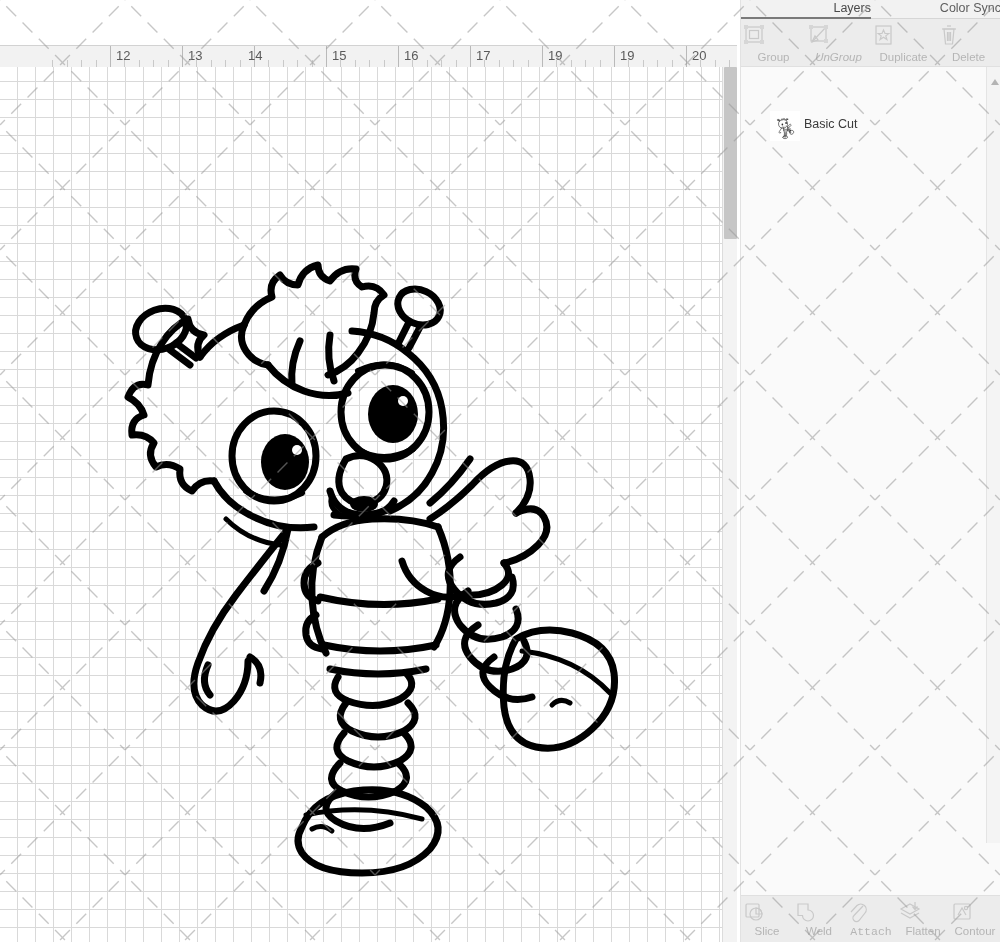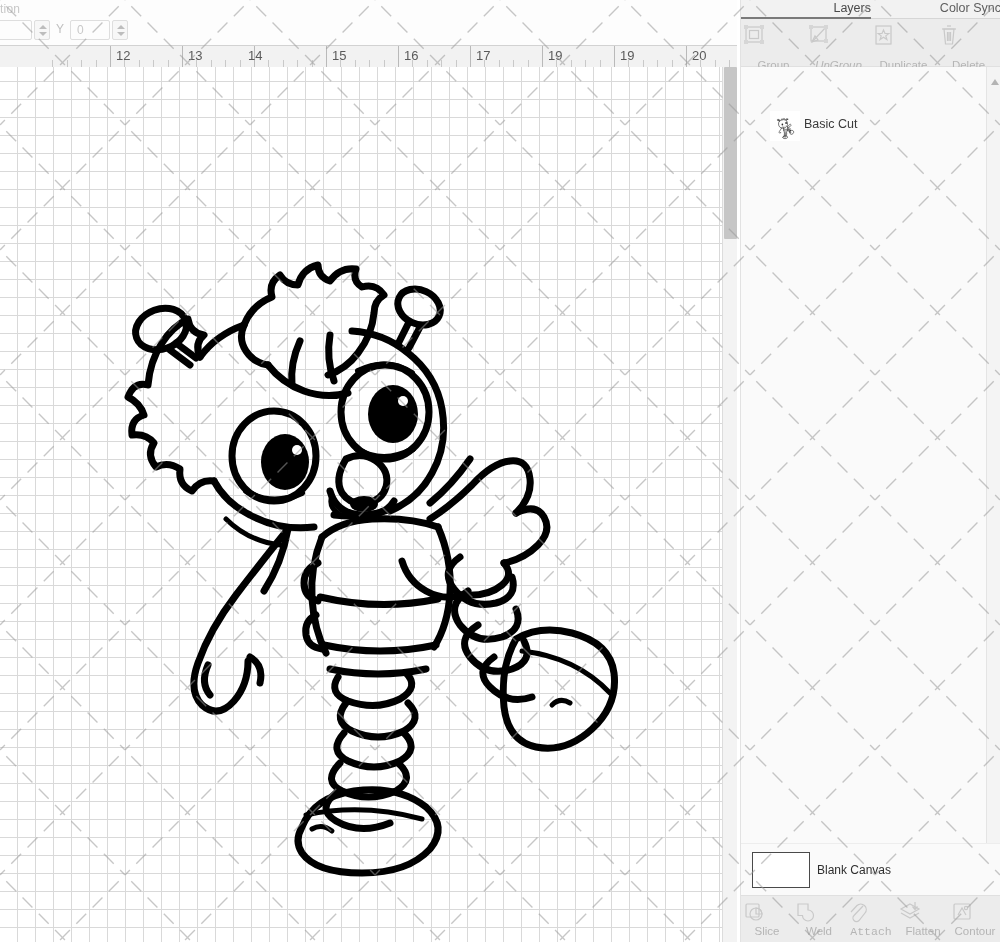--- a/index.html
+++ b/index.html
@@ -135,21 +135,21 @@
   
   #layer-actions {
     position: absolute; left: 0; top: 19px; width: 260px; height: 48px;
     background: #ececec; border-bottom: 1px solid #e0e0e0;
   }
   .act {
     position: absolute; top: 3px; width: 65px; height: 44px;
     text-align: center;
   }
   .act .ico { display: block; height: 24px; margin-top: 1px; }
-  .act .lbl { display: block; font-size: 11.5px; color: #b5b5b5; margin-top: 12px; }
+  .act .lbl { display: block; font-size: 11.5px; color: #b5b5b5; margin-top: 4px; }
 
   
   #layer-tree {
     position: absolute; left: 0; top: 67px; width: 260px; height: 776px;
     background: #fafafa;
   }
   #layer-group-row {
     position: absolute; left: 0; top: 6px; width: 260px; height: 34px;
   }
   #disclosure {
@@ -215,41 +215,20 @@
   svg { display: block; }
   .icn { stroke: #c9c9c9; fill: none; stroke-width: 1.2; }
 </style>
 </head>
 <body>
 
 <div id="app">
 
   <div id="canvas-area">
 
-    <div id="top-toolbar">
-      <span id="tool-label-cut">tion</span>
-
-      <div class="num-field" style="left:-18px; width:50px;">
-        
-      </div>
-      <div class="spinner" style="left:34px;">
-        <span class="up"></span>
-        <span class="dn"></span>
-      </div>
-
-      <span class="axis-label" style="left:56px;">Y</span>
-
-      <div class="num-field" style="left:70px; width:40px;">
-        <span class="val">0</span>
-      </div>
-      <div class="spinner" style="left:112px;">
-        <span class="up"></span>
-        <span class="dn"></span>
-      </div>
-    </div>
 
     <div id="ruler-h">
         <div class="majortick" style="left: 110px;"></div>
         <div class="rlabel" style="left: 116px;">12</div>
         <div class="majortick" style="left: 182px;"></div>
         <div class="rlabel" style="left: 188px;">13</div>
         <div class="majortick" style="left: 254px;"></div>
         <div class="rlabel" style="left: 248px;">14</div>
         <div class="majortick" style="left: 326px;"></div>
         <div class="rlabel" style="left: 332px;">15</div>
@@ -511,24 +490,20 @@
           </svg>
         </span>
         <span id="layer-name">Basic Cut</span>
       </div>
     </div>
 
     <div id="panel-vscroll">
       <span class="uparrow"></span>
     </div>
 
-    <div id="canvas-select">
-      <span id="canvas-swatch"></span>
-      <span id="canvas-label">Blank Canvas</span>
-    </div>
 
     <div id="bottom-toolbar">
 
       <div class="btool" style="left:0px;">
         <span class="ico">
           <svg width="26" height="24" viewBox="0 0 26 24">
             <rect class="icn" x="5" y="4" width="13" height="13" rx="1"></rect>
             <circle class="icn" cx="15" cy="14" r="6"></circle>
             <path class="icn" d="M15 8 A6 6 0 0 1 21 14 L15 14 Z" fill="#d2d2d2"></path>
           </svg>

